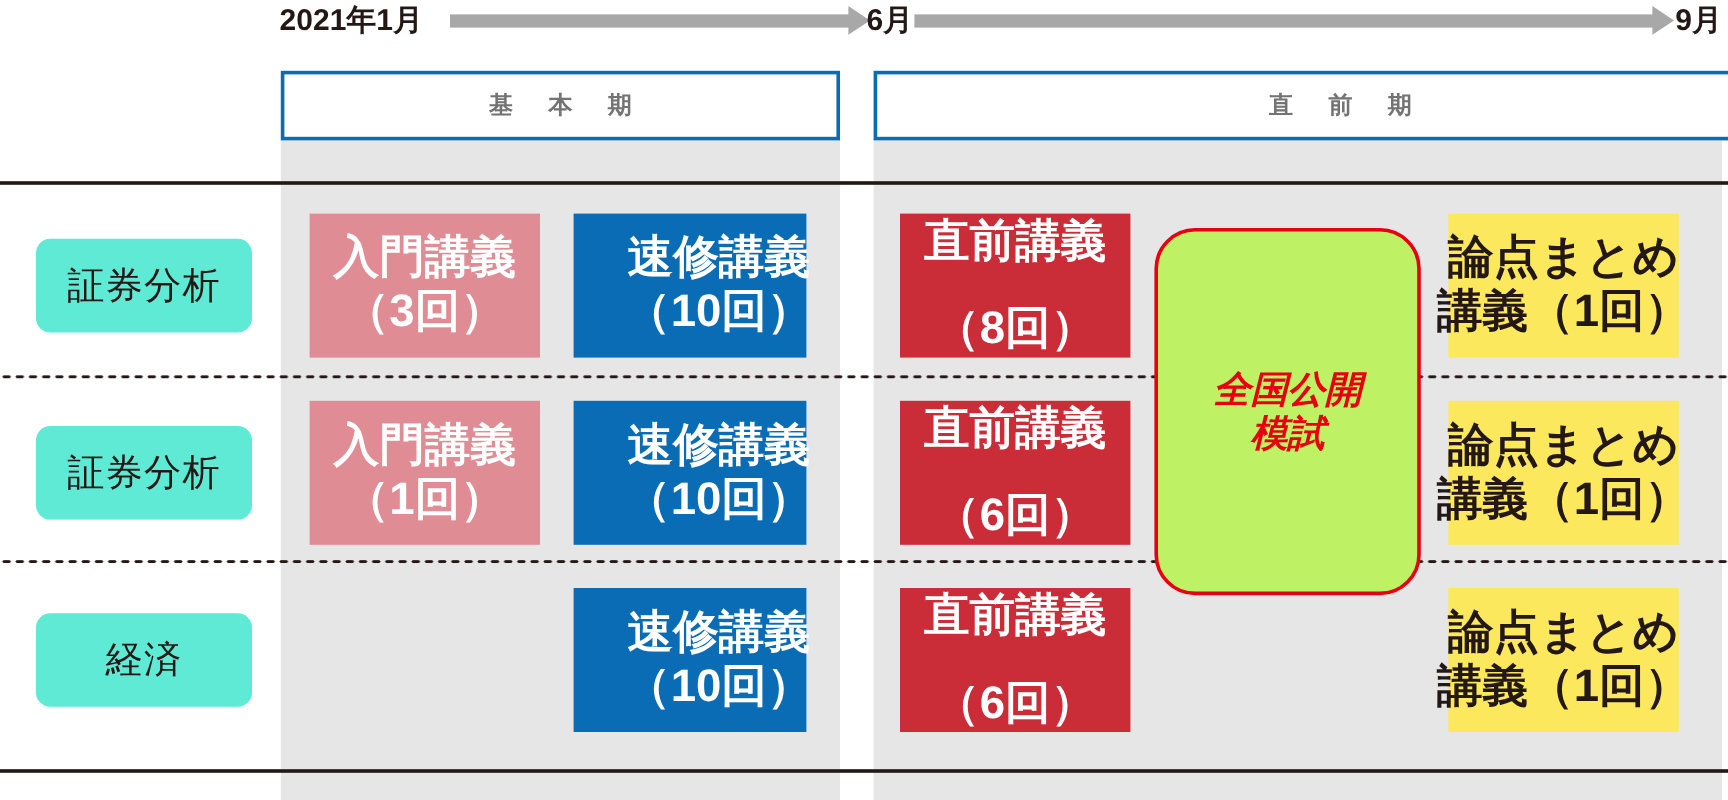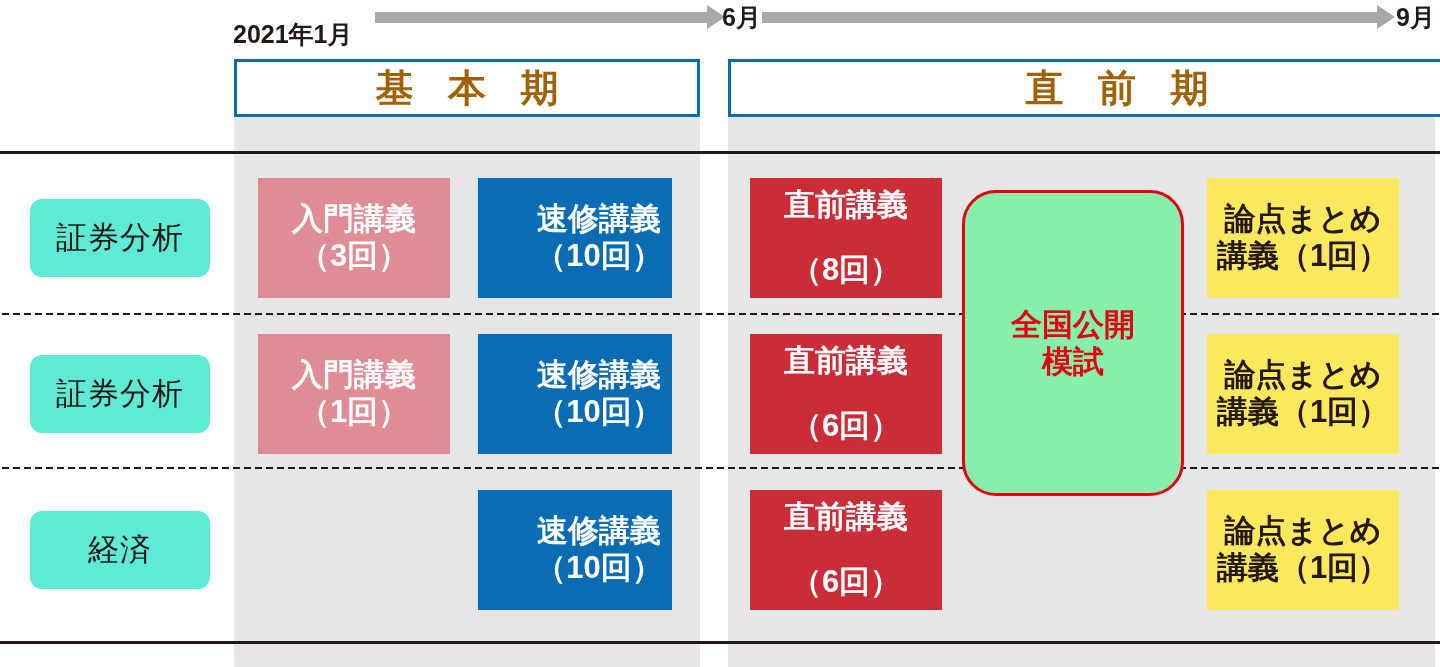--- a/index.html
+++ b/index.html
@@ -30,21 +30,21 @@
 
   
   .tl-label {
     position: absolute;
     font-size: 25px;
     font-weight: bold;
     color: #231815;
     white-space: nowrap;
     line-height: 1;
   }
-  #tl-start { left: 233px; top: 22px; }
+  #tl-start { left: 233px; top: 5px; }
   #tl-mid   { left: 722px; top: 5px; }
   #tl-end   { left: 1396px; top: 5px; }
 
   .tl-arrow {
     position: absolute;
     height: 11px;
     top: 12px;
   }
   .tl-arrow .shaft {
     position: absolute;
@@ -69,23 +69,23 @@
   .period-box {
     position: absolute;
     box-sizing: border-box;
     background: #ffffff;
     border: 3px solid #0a6cb4;
     display: flex;
     align-items: center;
     justify-content: center;
   }
   .period-box .ptext {
-    font-size: 38px;
-    font-weight: bold;
-    color: #a16207;
+    font-size: 20px;
+    font-weight: bold;
+    color: #737373;
     letter-spacing: 12px;
     text-indent: 12px;
     line-height: 1;
   }
   #period-basic  { left: 234px; top: 59px; width: 466px; height: 58px; }
   #period-direct { left: 728px; top: 59px; width: 778px; height: 58px; }
 
   
   .rule-solid {
     position: absolute;
@@ -138,45 +138,46 @@
     flex-direction: column;
     align-items: center;
     justify-content: center;
     text-align: center;
     line-height: 1.18;
     font-weight: bold;
     white-space: nowrap;
   }
   .course-box .ln {
     display: block;
-    font-size: 31px;
+    font-size: 38px;
   }
   .c-intro   { background: #e08c94; color: #ffffff; }
   .c-speed   { background: #0a6cb4; color: #ffffff; padding-left: 48px; }
   .c-direct  { background: #ca2c38; color: #ffffff; gap: 28px; }
   .c-summary { background: #fbe85c; color: #231815; }
 
   
   #mock-exam {
     position: absolute;
     box-sizing: border-box;
     left: 962px;
     top: 190px;
     width: 222px;
     height: 306px;
-    background: #86efac;
+    background: #bef264;
     border: 3px solid #e60012;
     border-radius: 34px;
     display: flex;
     flex-direction: column;
     align-items: center;
     justify-content: center;
     text-align: center;
     line-height: 1.2;
     z-index: 5;
+    font-style: italic;
   }
   #mock-exam .ln {
     display: block;
     font-size: 31px;
     font-weight: bold;
     color: #e60012;
     white-space: nowrap;
   }
 </style>
 </head>

